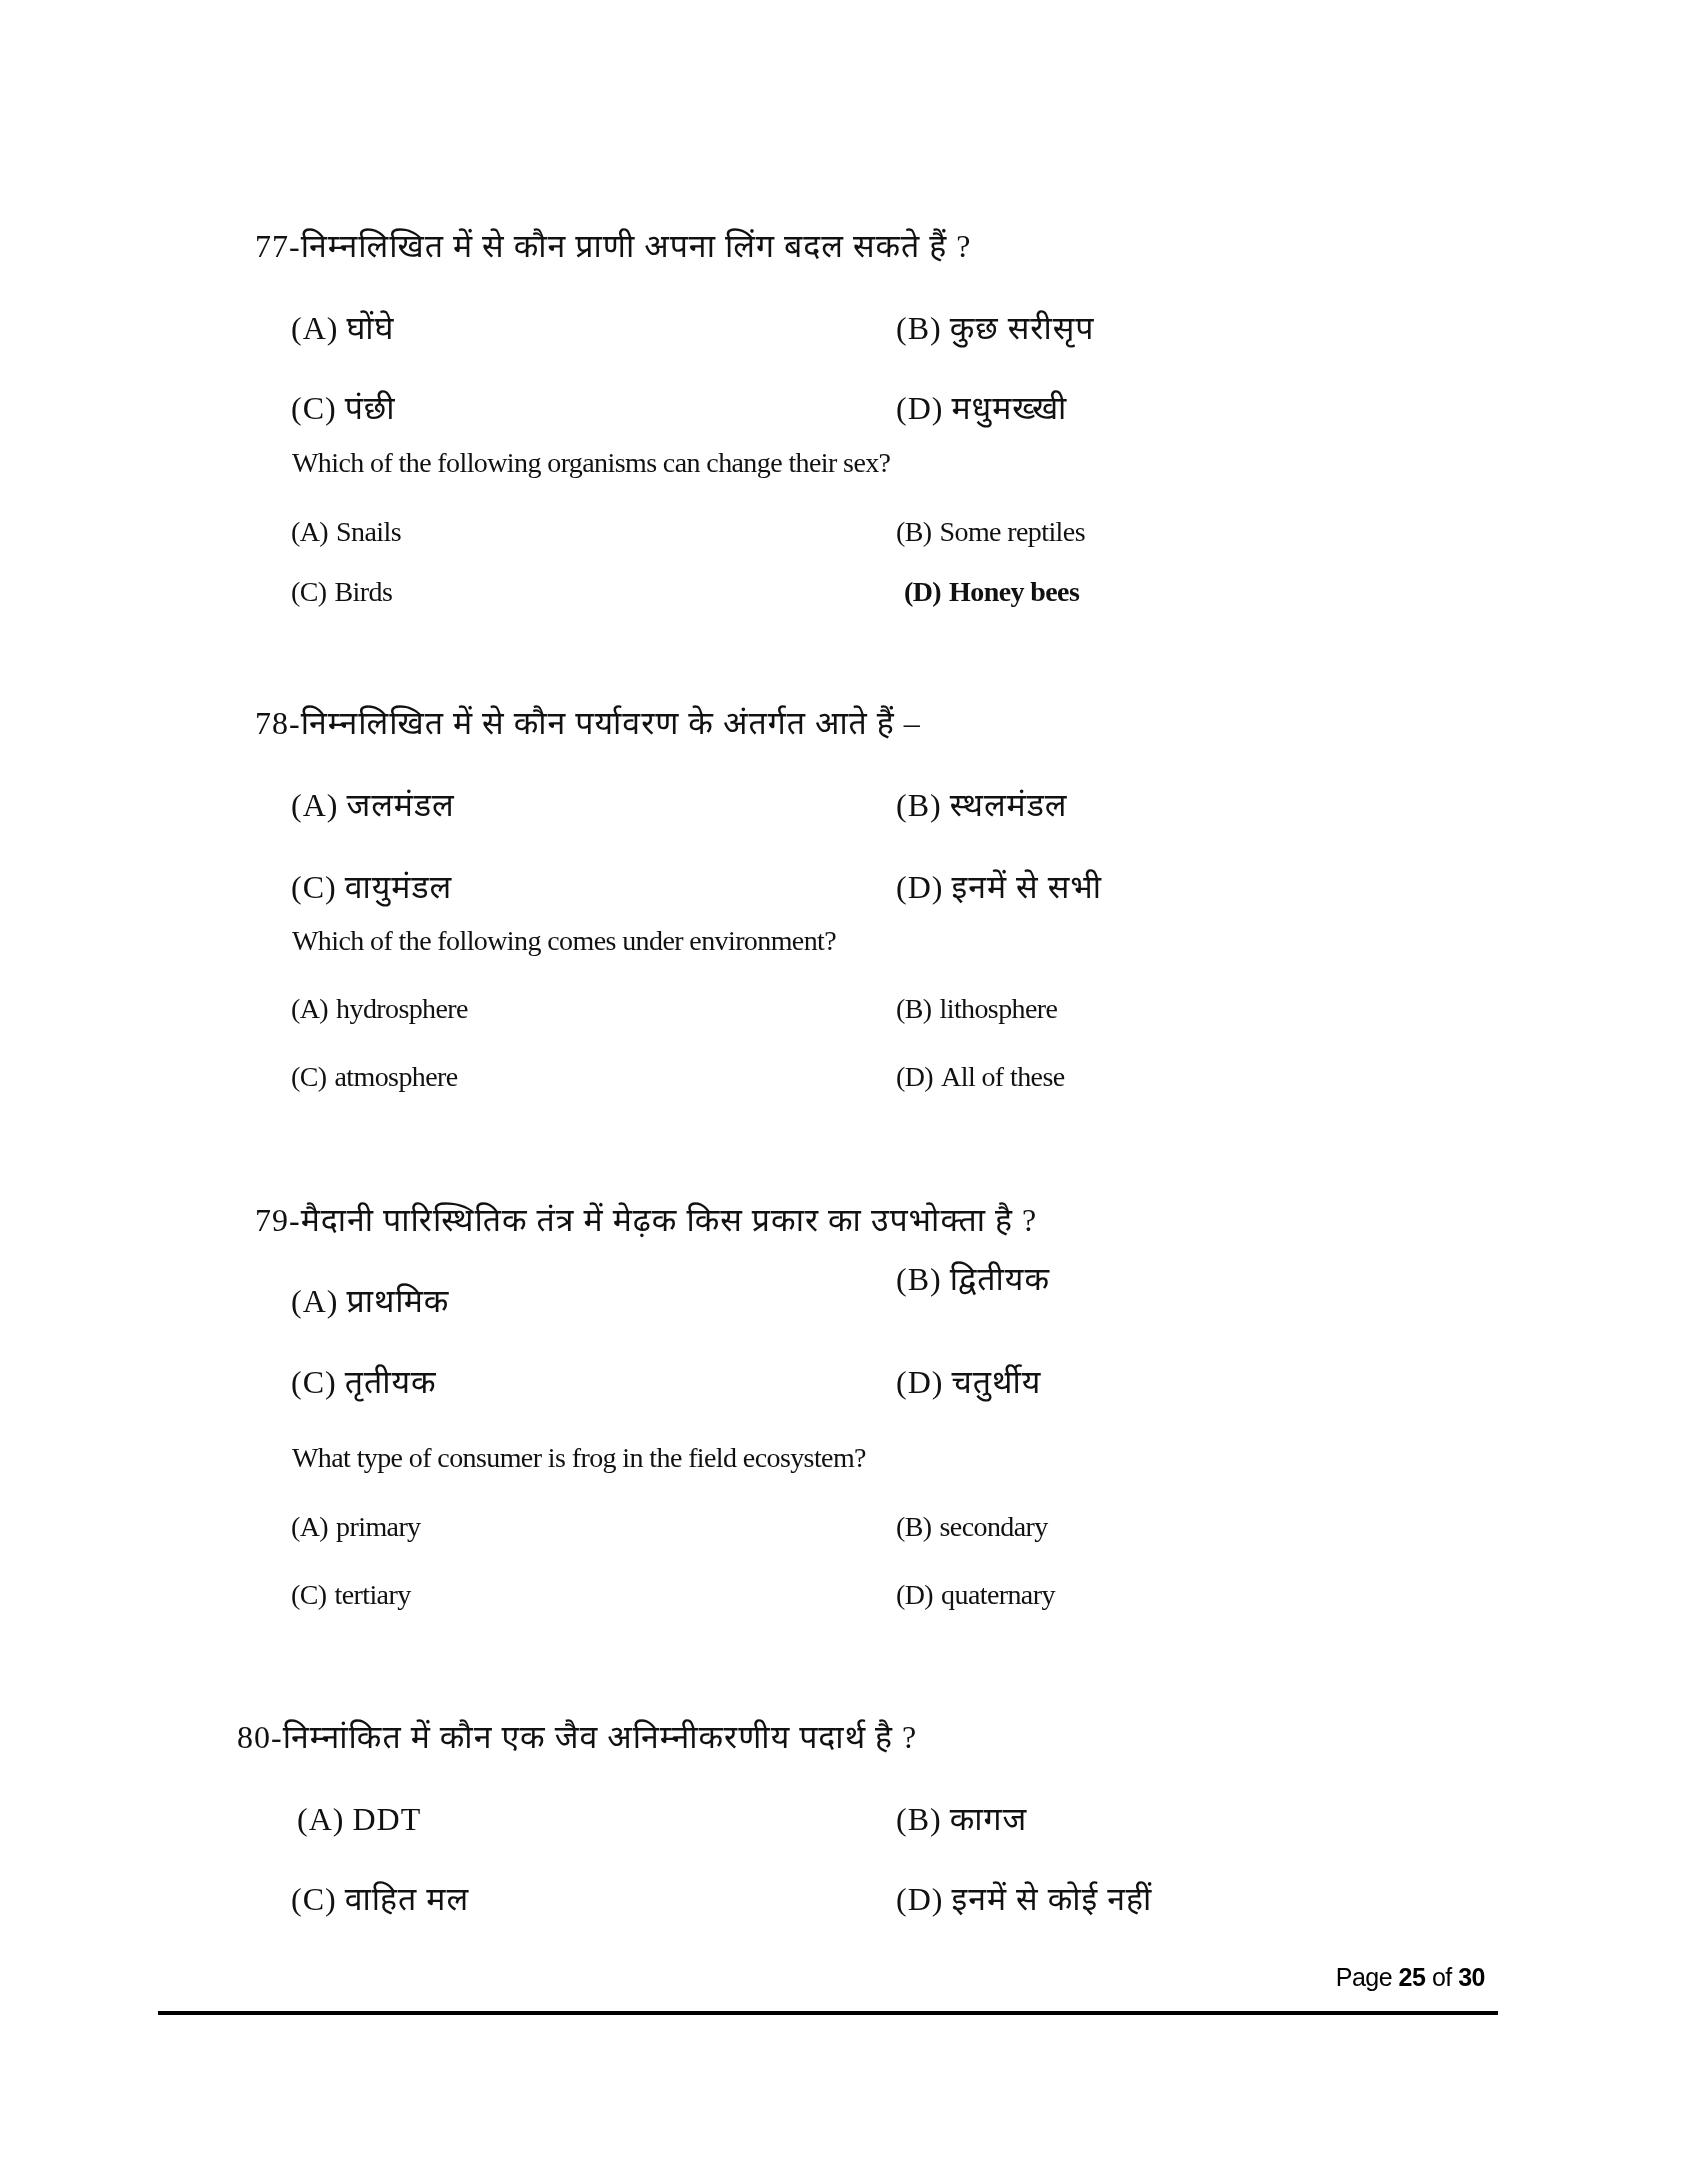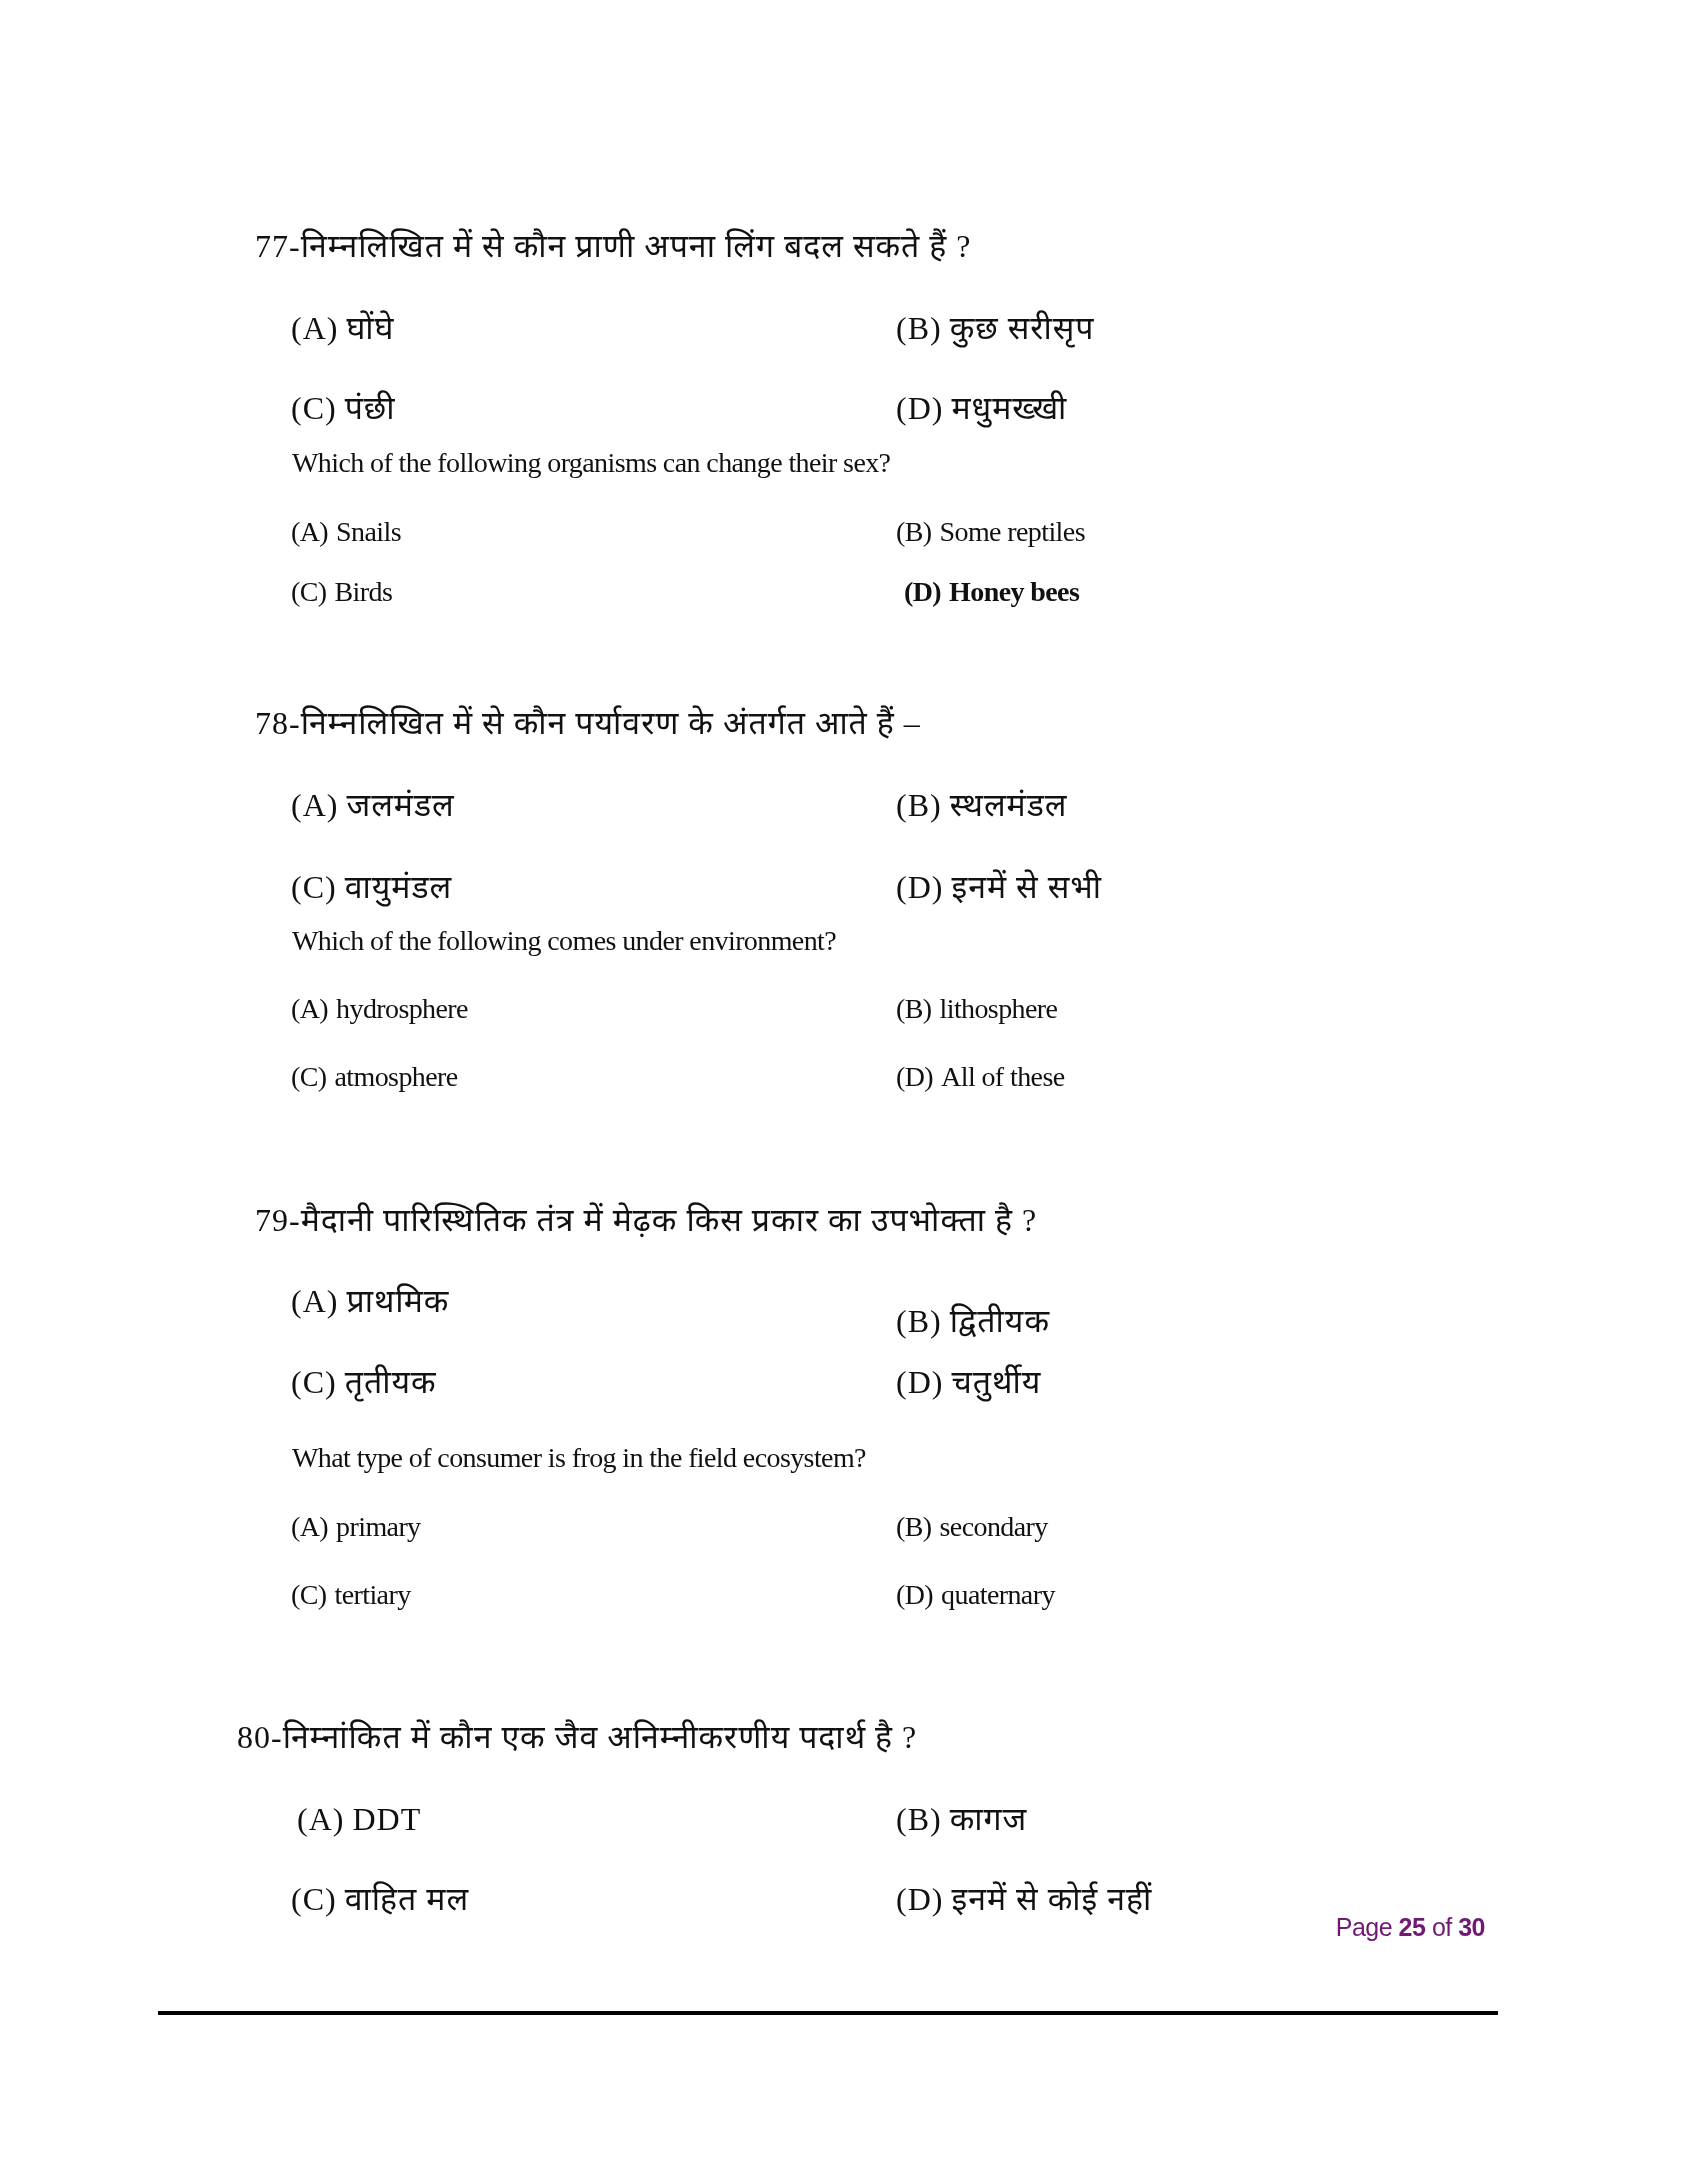--- a/index.html
+++ b/index.html
@@ -16,23 +16,23 @@
   .hi { font-size: 32px; letter-spacing: 1px; margin-top: 23px; }
   .en { font-size: 28px; letter-spacing: -0.6px; }
   .qnum { display: inline; }
   .opt-label { display: inline; margin-right: 8px; }
   .opt-text { display: inline; }
   .rule {
     position: absolute; left: 158px; top: 2011px; width: 1340px; height: 4px;
     background: #000000;
   }
   .footer {
-    position: absolute; right: 198px; top: 1910px;
+    position: absolute; right: 198px; top: 1960px;
     font-family: "Liberation Sans", "DejaVu Sans", sans-serif;
-    font-size: 25px; line-height: 34px; color: #701a75;
+    font-size: 25px; line-height: 34px; color: #000000;
     letter-spacing: -0.5px;
   }
   .footer b { font-weight: bold; }
 </style>
 </head>
 <body>
 
 <div class="line hi" style="left:255px; top:203px;">
   <span class="qnum">77-</span><span>निम्नलिखित में से कौन प्राणी अपना लिंग बदल सकते हैं ?</span>
 </div>
@@ -90,21 +90,21 @@
 <div class="line en" style="left:896px; top:1057px;">
   <span class="opt-label">(D)</span><span class="opt-text">All of these</span>
 </div>
 
 <div class="line hi" style="left:255px; top:1177px;">
   <span class="qnum">79-</span><span>मैदानी पारिस्थितिक तंत्र में मेढ़क किस प्रकार का उपभोक्ता है ?</span>
 </div>
 <div class="line hi" style="left:291px; top:1258px;">
   <span class="opt-label">(A)</span><span class="opt-text">प्राथमिक</span>
 </div>
-<div class="line hi" style="left:896px; top:1278px;">
+<div class="line hi" style="left:896px; top:1236px;">
   <span class="opt-label">(B)</span><span class="opt-text">द्वितीयक</span>
 </div>
 <div class="line hi" style="left:291px; top:1339px;">
   <span class="opt-label">(C)</span><span class="opt-text">तृतीयक</span>
 </div>
 <div class="line hi" style="left:896px; top:1339px;">
   <span class="opt-label">(D)</span><span class="opt-text">चतुर्थीय</span>
 </div>
 <div class="line en" style="left:292px; top:1438px;">What type of consumer is frog in the field ecosystem?</div>
 <div class="line en" style="left:291px; top:1507px;">

